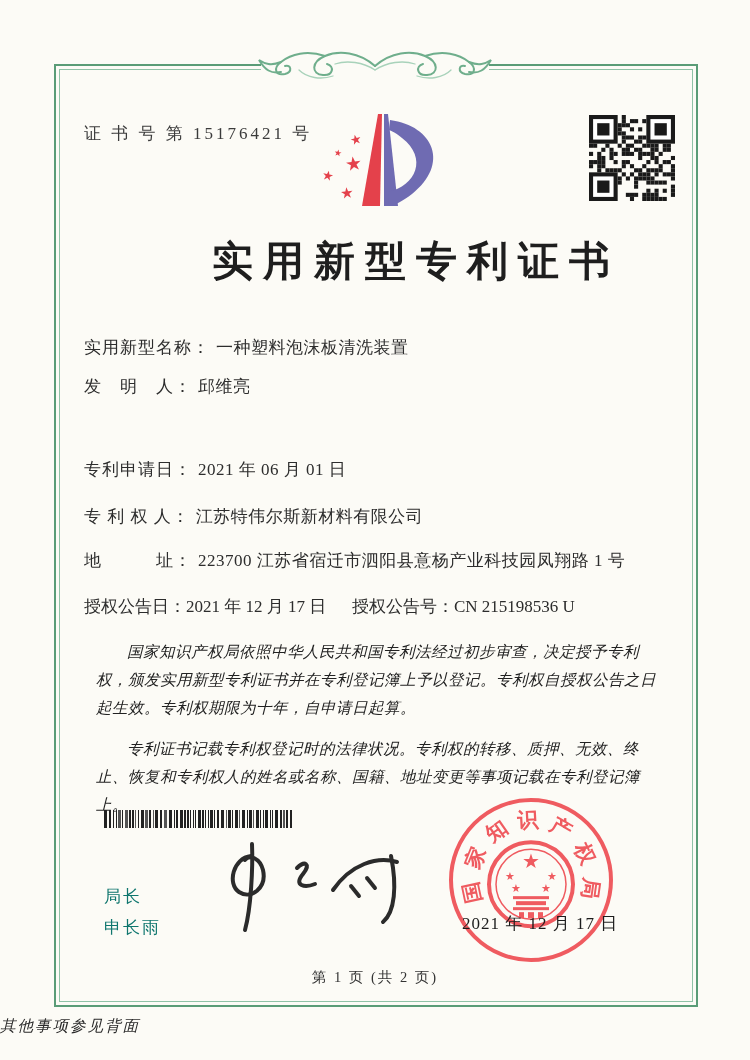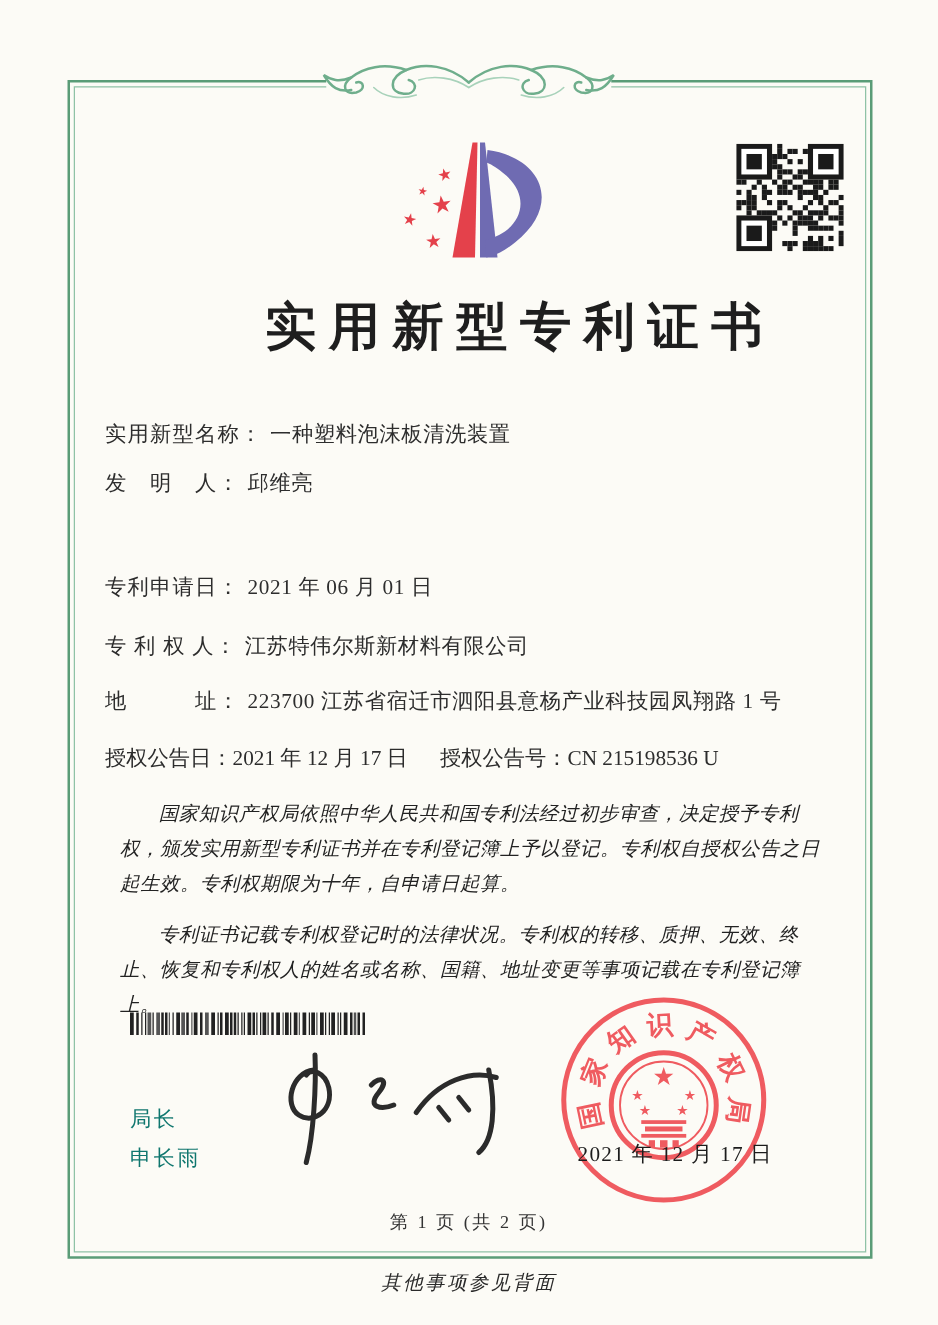--- a/index.html
+++ b/index.html
@@ -95,21 +95,21 @@
     position:absolute;left:462px;top:912px;z-index:4;
     font-size:17px;color:#1c1c1c;letter-spacing:1px;
   }
 
   
   .page-no{
     position:absolute;left:0;top:968px;width:100%;text-align:center;
     font-size:14.5px;letter-spacing:2px;color:#333;
   }
   .back-note{
-    position:absolute;left:0;top:1016px;width:100%;text-align:center;
+    position:absolute;left:0;top:1016px;width:100%;text-align:left;
     font-size:15.5px;font-style:italic;letter-spacing:2px;color:#2a2a2a;
   }
 </style>
 </head>
 <body>
 
 <div class="page">
 
   <div class="frame">
     <div class="frame-inner"></div>
@@ -126,20 +126,21 @@
       <path d="M214,22 C224,26 230,24 236,20 C230,30 224,34 214,32"></path>
     </g>
     <g stroke="#a8d2ba" stroke-width="1.3" fill="none" stroke-linecap="round">
       <path d="M120,30 C108,22 92,20 80,24"></path>
       <path d="M120,30 C132,22 148,20 160,24"></path>
       <path d="M44,30 C52,38 66,40 78,36"></path>
       <path d="M196,30 C188,38 174,40 162,36"></path>
     </g>
   </svg>
 
+  <div class="cert-no">证 书 号 第 15176421 号</div>
 
   <div class="qr">
     <svg id="qr-svg" width="86" height="86" viewBox="0 0 84 84">
         <rect x="32" y="0" width="4" height="4" fill="#1a1a1a"></rect>
         <rect x="32" y="4" width="4" height="4" fill="#1a1a1a"></rect>
         <rect x="40" y="4" width="4" height="4" fill="#1a1a1a"></rect>
         <rect x="44" y="4" width="4" height="4" fill="#1a1a1a"></rect>
         <rect x="52" y="4" width="4" height="4" fill="#1a1a1a"></rect>
         <rect x="28" y="8" width="4" height="4" fill="#1a1a1a"></rect>
         <rect x="32" y="8" width="4" height="4" fill="#1a1a1a"></rect>

